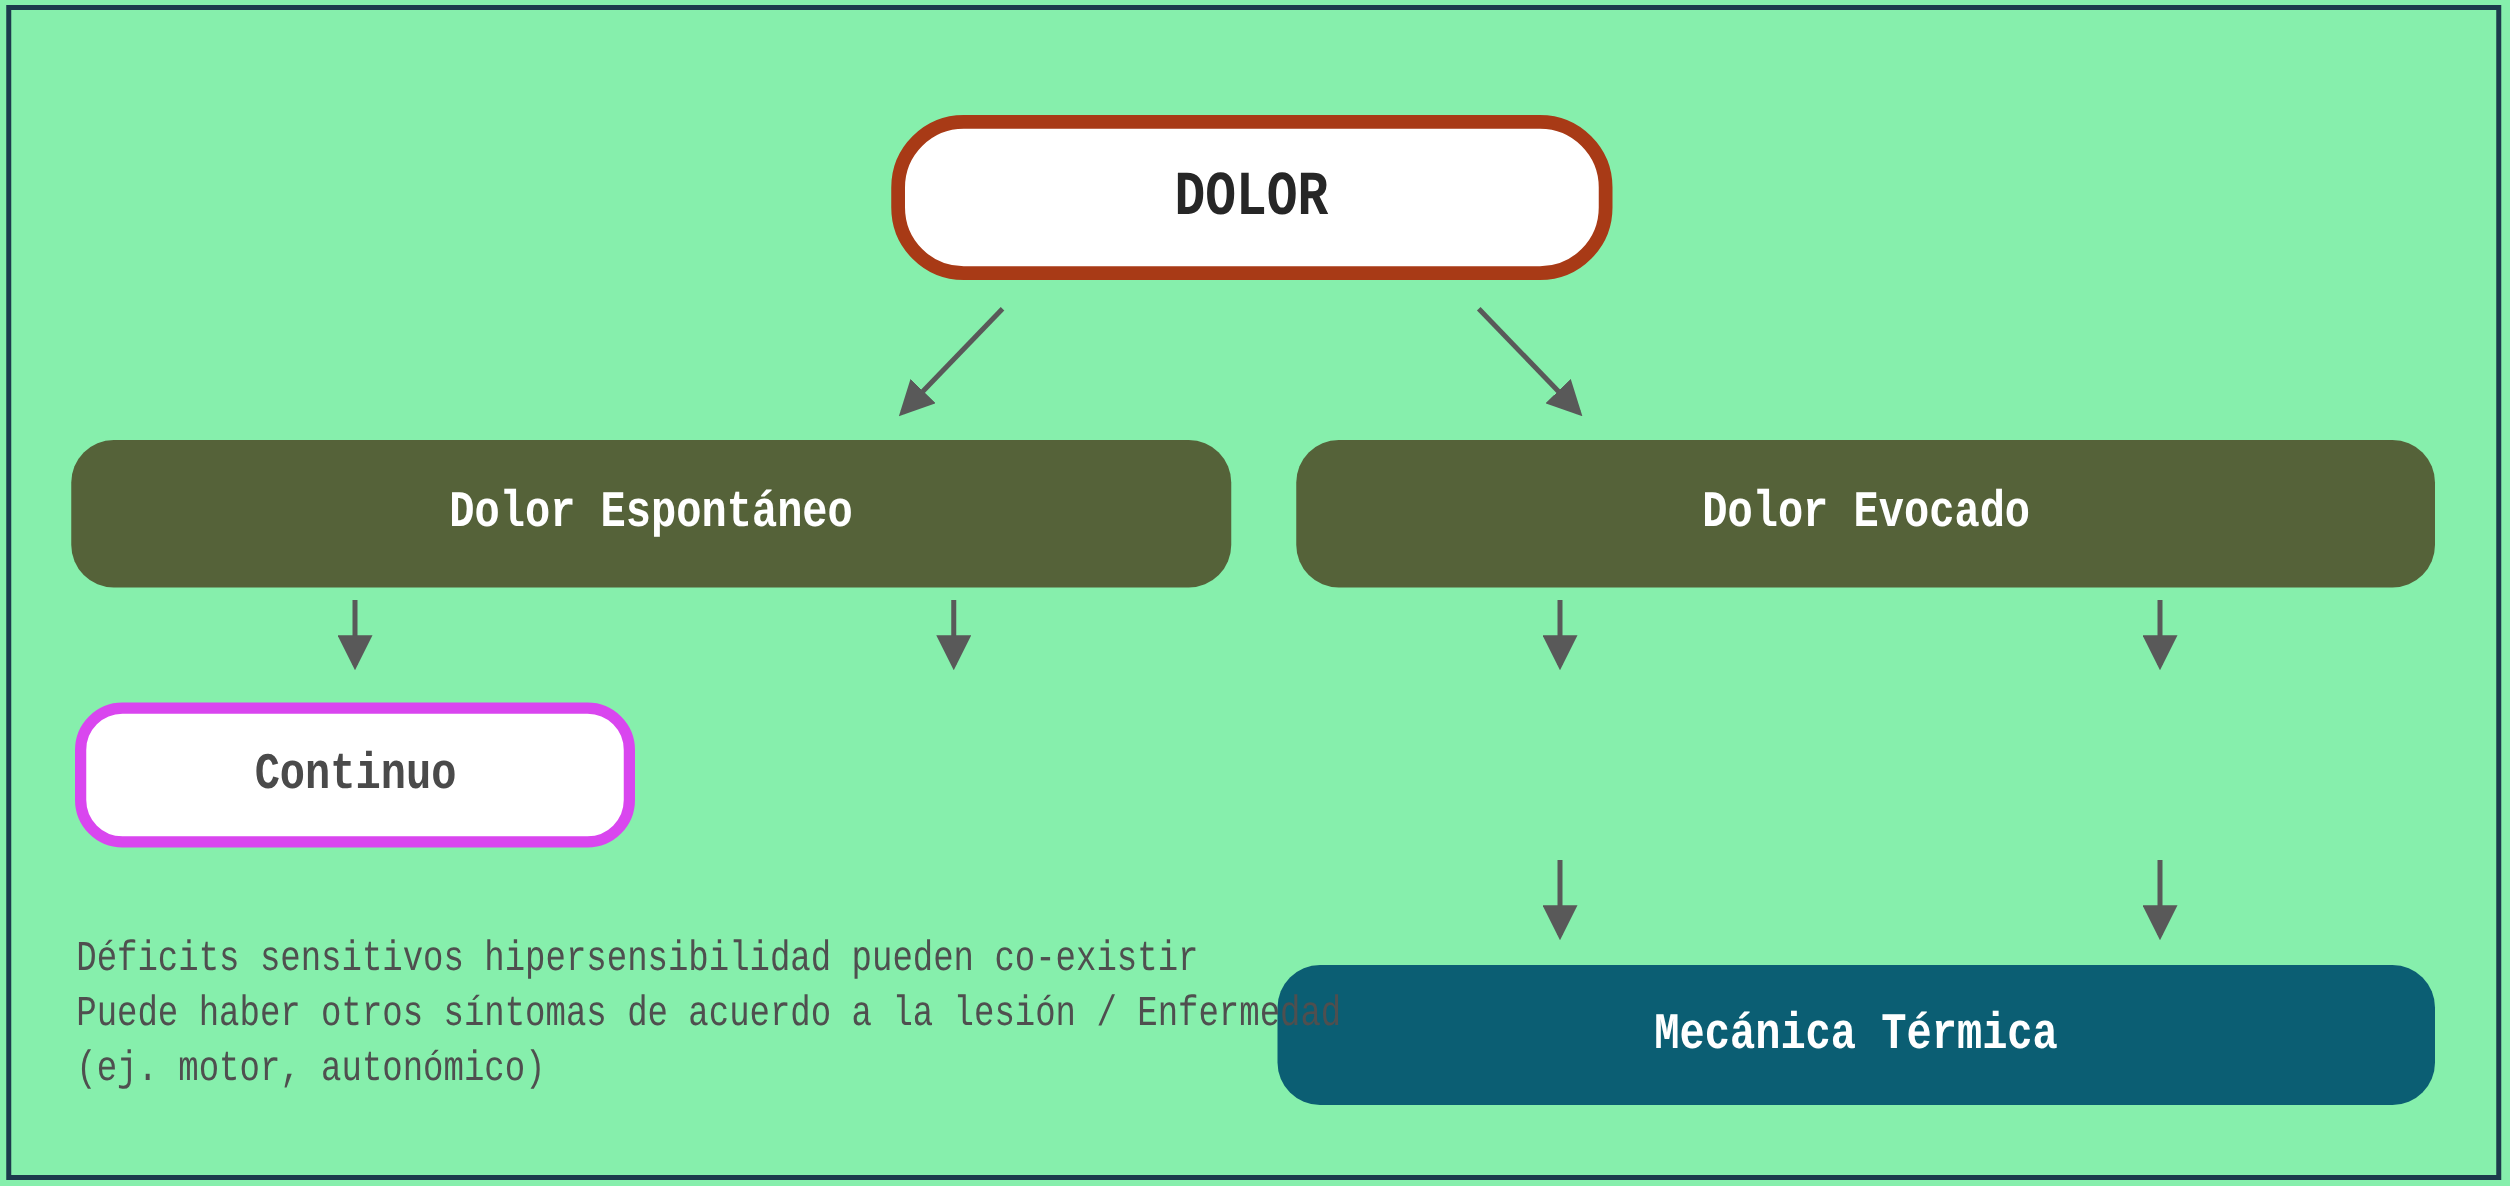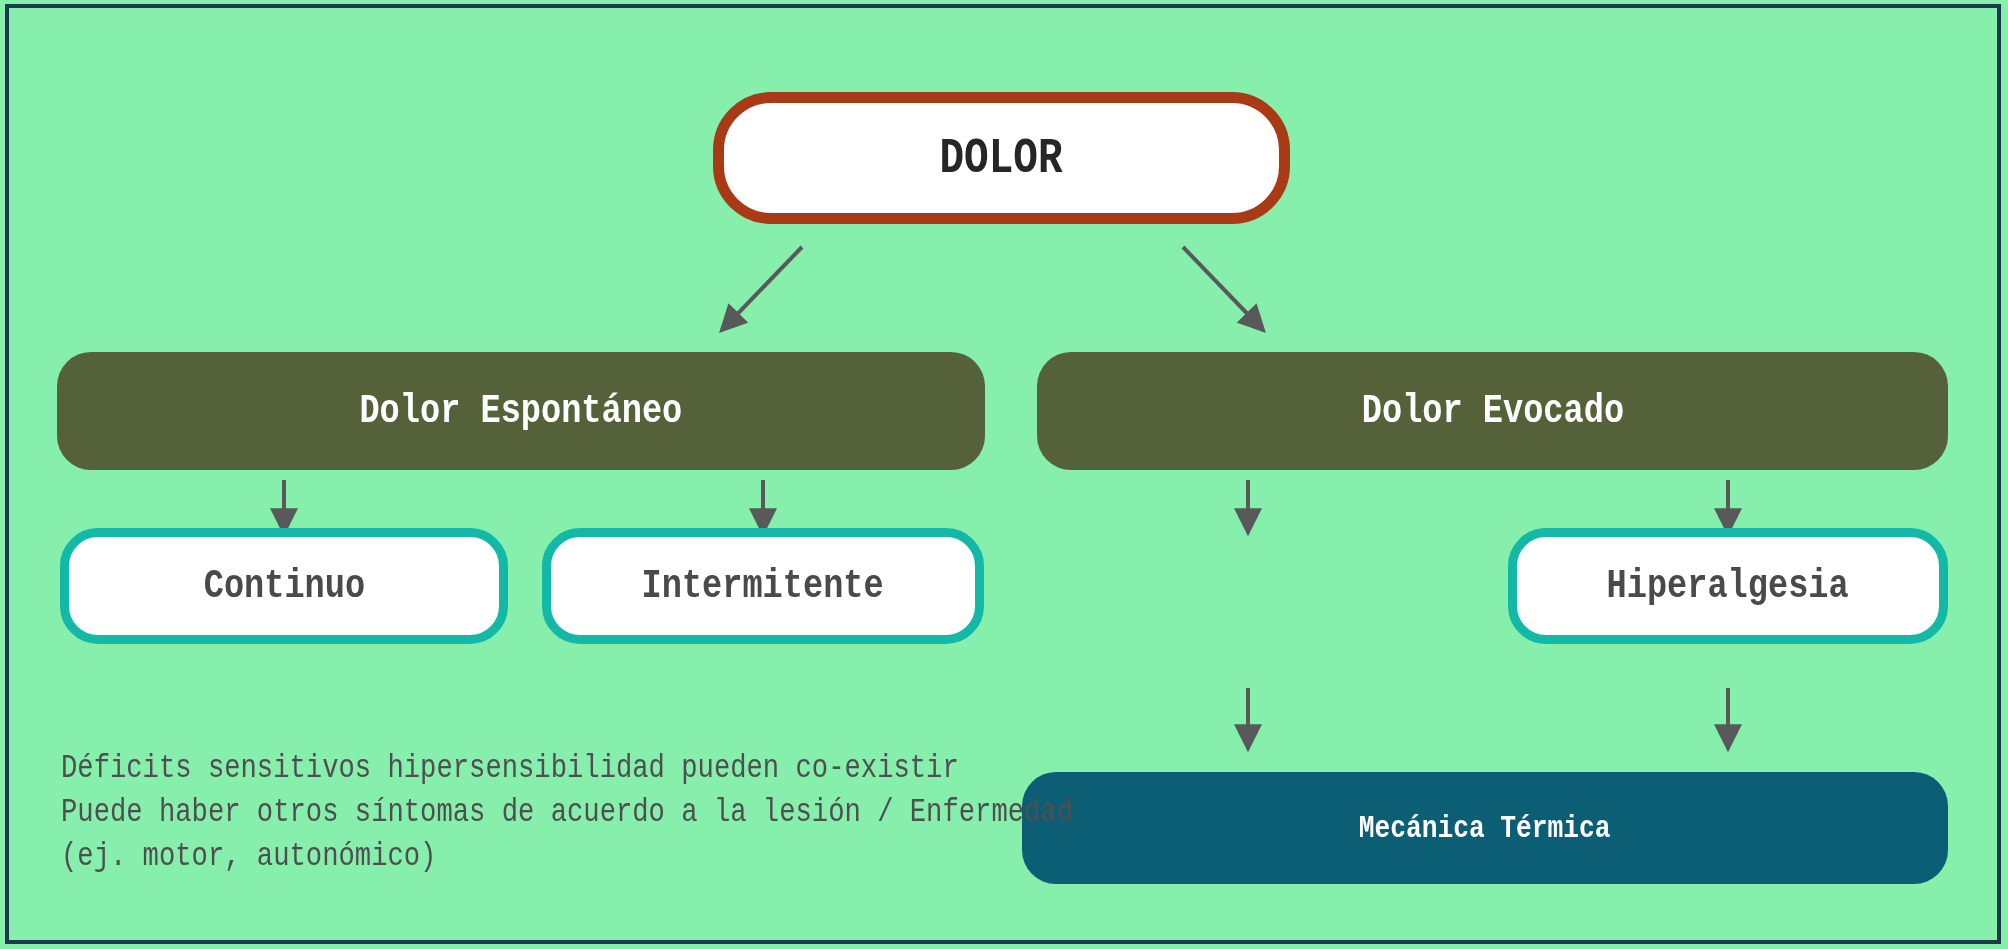--- a/index.html
+++ b/index.html
@@ -44,36 +44,36 @@
   .node-branch {
     top: 352px; height: 118px;
     background: #556239;
     border-radius: 34px;
     font-size: 41px; font-weight: bold; color: #ffffff;
   }
   .node-branch-left  { left: 57px;  width: 928px; }
   .node-branch-right { left: 1037px; width: 911px; }
   
   .node-leaf {
-    top: 528px; height: 116px;
+    top: 562px; height: 116px;
     background: #ffffff;
-    border: 9px solid #14b8a6;
+    border: 9px solid #d946ef;
     border-radius: 38px;
     font-size: 41px; font-weight: bold; color: #4a4a4a;
   }
   .leaf-0 { left: 60px;   width: 448px; }
   .leaf-1 { left: 542px;  width: 442px; }
   .leaf-2 { left: 1024px; width: 448px; }
   .leaf-3 { left: 1508px; width: 440px; }
   
   .node-outcome {
     left: 1022px; top: 772px; width: 926px; height: 112px;
     background: #0b5e73;
     border-radius: 34px;
-    font-size: 32px; font-weight: bold; color: #ffffff;
+    font-size: 41px; font-weight: bold; color: #ffffff;
   }
   
   .note {
     position: absolute;
     left: 61px; top: 746px;
     font-size: 34px;
     line-height: 44px;
     color: #4f4f4f;
     transform: scaleX(0.80);
     transform-origin: left top;
@@ -115,26 +115,20 @@
   <div class="node node-branch node-branch-right">
     <span class="lbl">Dolor Evocado</span>
   </div>
   <div class="node node-branch node-branch-left">
     <span class="lbl">Dolor Espontáneo</span>
   </div>
 
   <div class="node node-leaf leaf-0">
     <span class="lbl">Continuo</span>
   </div>
-  <div class="node node-leaf leaf-1">
-    <span class="lbl">Intermitente</span>
-  </div>
-  <div class="node node-leaf leaf-3">
-    <span class="lbl">Hiperalgesia</span>
-  </div>
 
   <div class="node node-outcome">
     <span class="lbl">Mecánica Térmica</span>
   </div>
 
   <div class="note">
     <div>Déficits sensitivos hipersensibilidad pueden co-existir</div>
     <div>Puede haber otros síntomas de acuerdo a la lesión / Enfermedad</div>
     <div>(ej. motor, autonómico)</div>
   </div>

